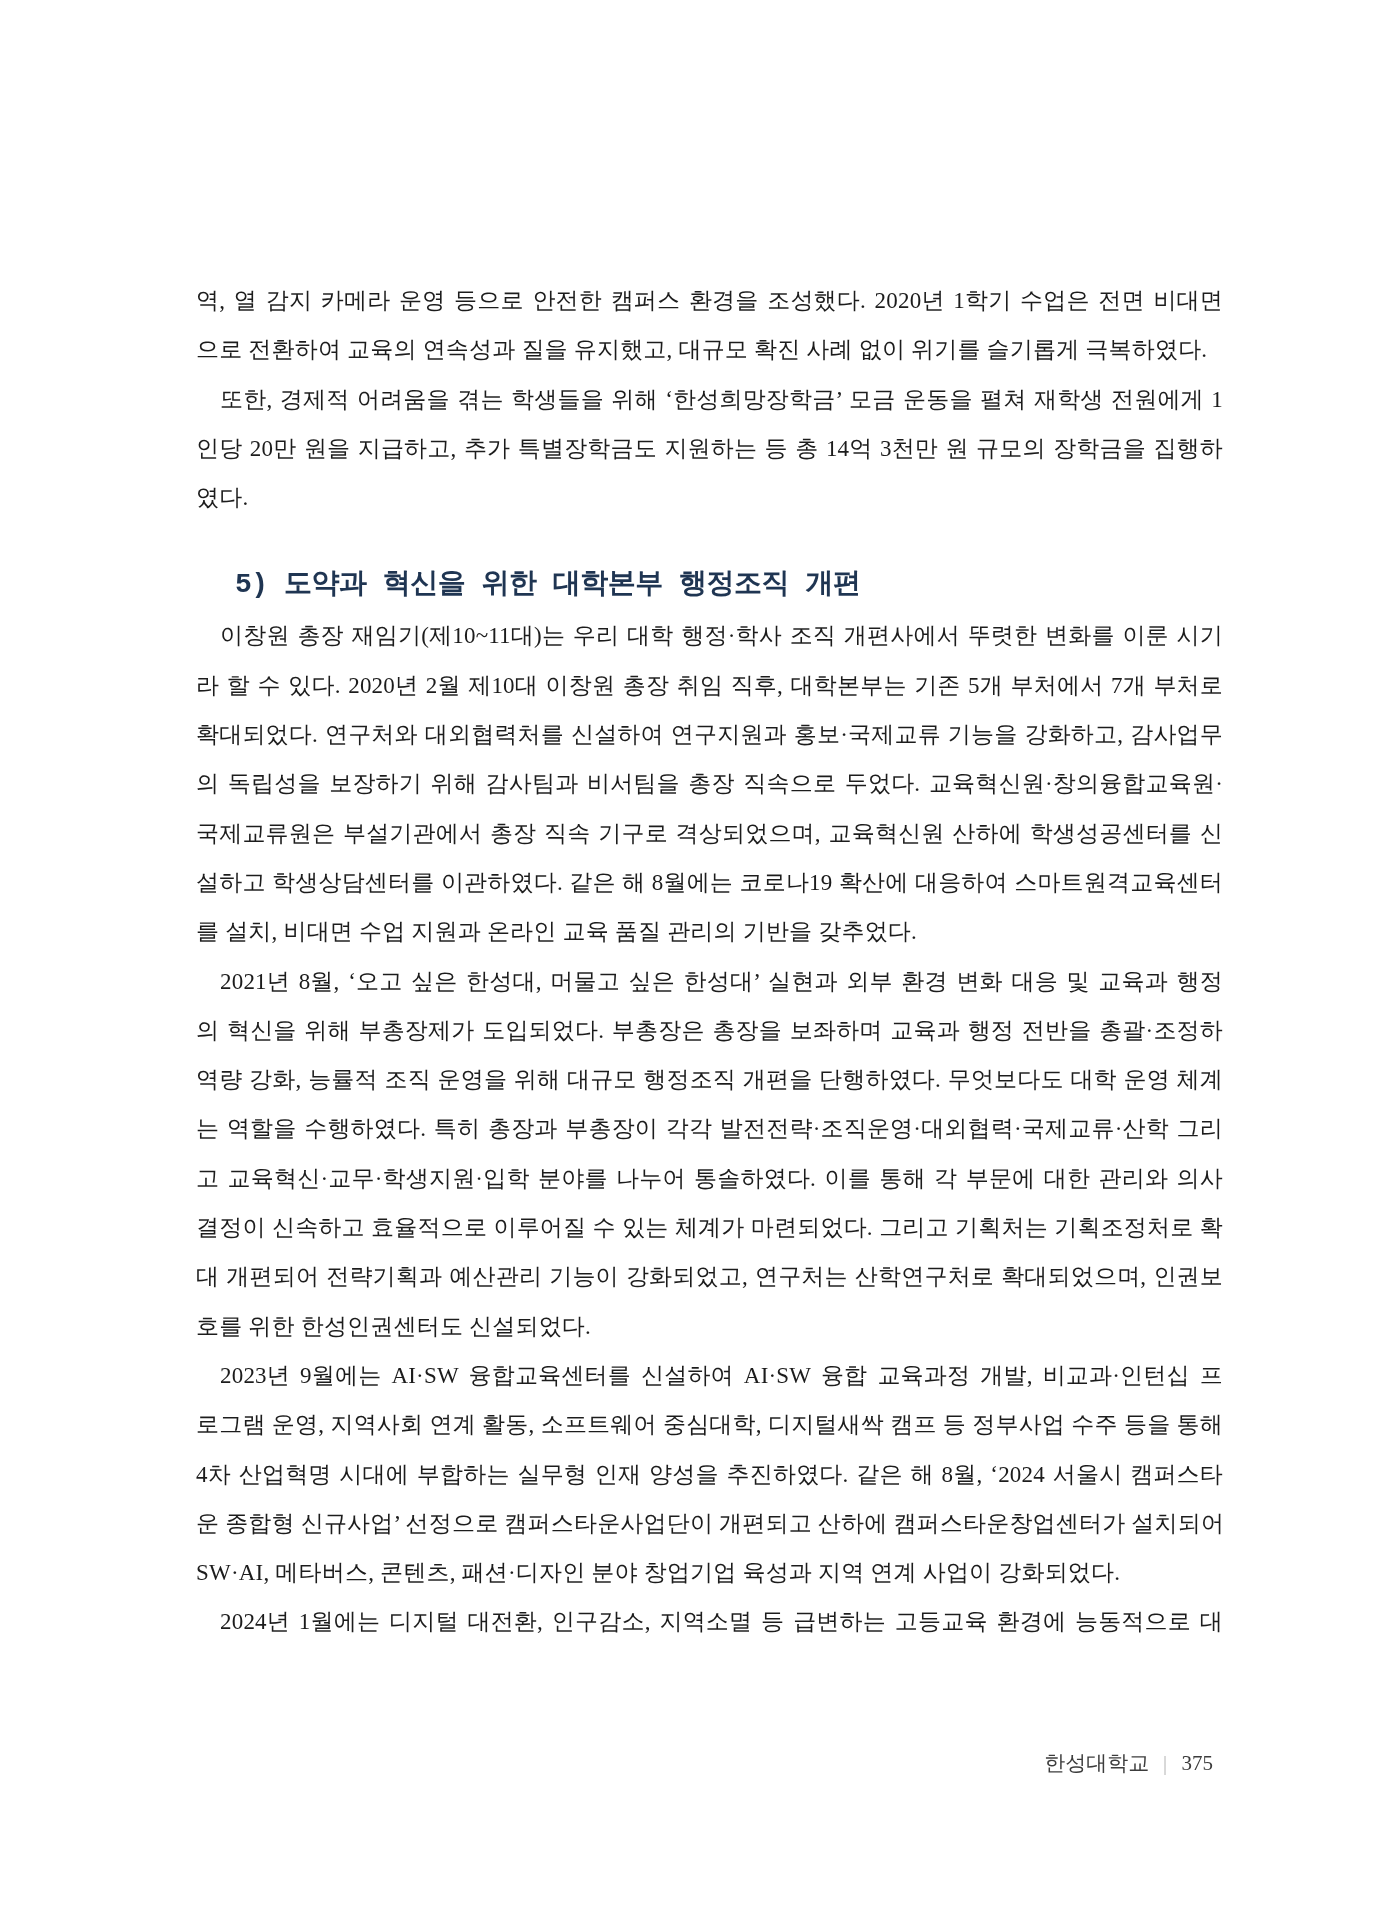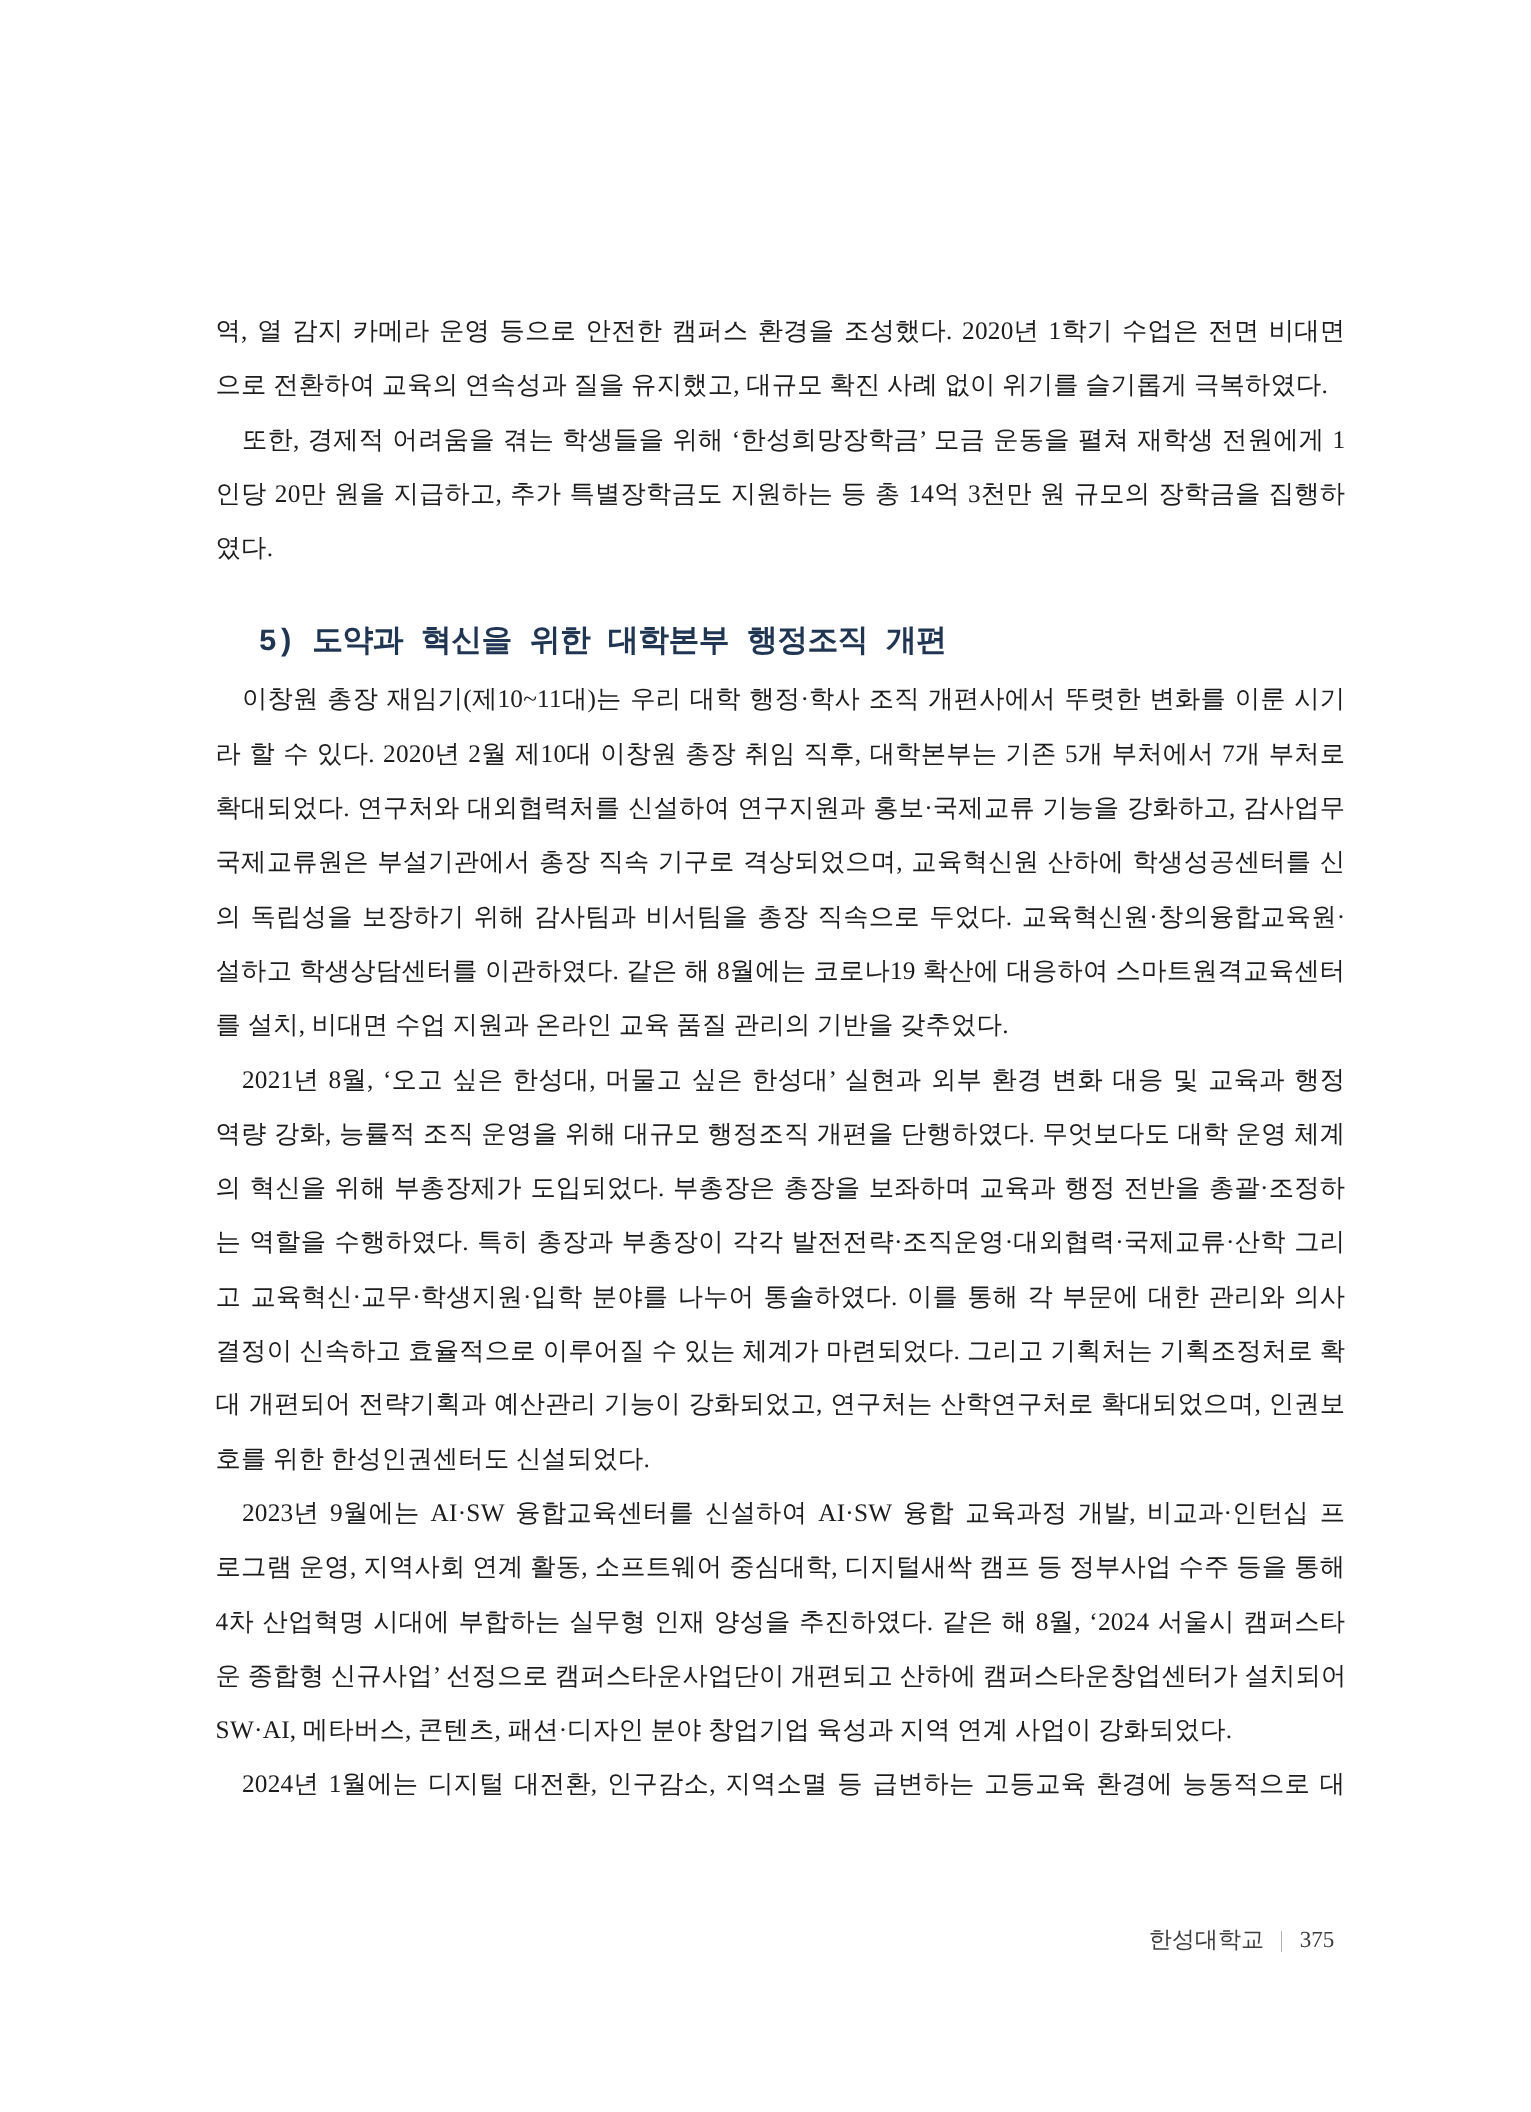--- a/index.html
+++ b/index.html
@@ -73,27 +73,27 @@
     <div class="line pend">으로 전환하여 교육의 연속성과 질을 유지했고, 대규모 확진 사례 없이 위기를 슬기롭게 극복하였다.</div>
     <div class="line ind">또한, 경제적 어려움을 겪는 학생들을 위해 ‘한성희망장학금’ 모금 운동을 펼쳐 재학생 전원에게 1</div>
     <div class="line">인당 20만 원을 지급하고, 추가 특별장학금도 지원하는 등 총 14억 3천만 원 규모의 장학금을 집행하</div>
     <div class="line pend">였다.</div>
 
     <div class="heading" style="color: rgb(31, 53, 82);">5) 도약과 혁신을 위한 대학본부 행정조직 개편</div>
 
     <div class="line ind">이창원 총장 재임기(제10~11대)는 우리 대학 행정·학사 조직 개편사에서 뚜렷한 변화를 이룬 시기</div>
     <div class="line">라 할 수 있다. 2020년 2월 제10대 이창원 총장 취임 직후, 대학본부는 기존 5개 부처에서 7개 부처로</div>
     <div class="line">확대되었다. 연구처와 대외협력처를 신설하여 연구지원과 홍보·국제교류 기능을 강화하고, 감사업무</div>
+    <div class="line">의 독립성을 보장하기 위해 감사팀과 비서팀을 총장 직속으로 두었다. 교육혁신원·창의융합교육원·</div>
     <div class="line">국제교류원은 부설기관에서 총장 직속 기구로 격상되었으며, 교육혁신원 산하에 학생성공센터를 신</div>
-    <div class="line">의 독립성을 보장하기 위해 감사팀과 비서팀을 총장 직속으로 두었다. 교육혁신원·창의융합교육원·</div>
     <div class="line">설하고 학생상담센터를 이관하였다. 같은 해 8월에는 코로나19 확산에 대응하여 스마트원격교육센터</div>
     <div class="line pend">를 설치, 비대면 수업 지원과 온라인 교육 품질 관리의 기반을 갖추었다.</div>
     <div class="line ind">2021년 8월, ‘오고 싶은 한성대, 머물고 싶은 한성대’ 실현과 외부 환경 변화 대응 및 교육과 행정</div>
+    <div class="line">의 혁신을 위해 부총장제가 도입되었다. 부총장은 총장을 보좌하며 교육과 행정 전반을 총괄·조정하</div>
     <div class="line">역량 강화, 능률적 조직 운영을 위해 대규모 행정조직 개편을 단행하였다. 무엇보다도 대학 운영 체계</div>
-    <div class="line">의 혁신을 위해 부총장제가 도입되었다. 부총장은 총장을 보좌하며 교육과 행정 전반을 총괄·조정하</div>
     <div class="line">는 역할을 수행하였다. 특히 총장과 부총장이 각각 발전전략·조직운영·대외협력·국제교류·산학 그리</div>
     <div class="line">고 교육혁신·교무·학생지원·입학 분야를 나누어 통솔하였다. 이를 통해 각 부문에 대한 관리와 의사</div>
     <div class="line">결정이 신속하고 효율적으로 이루어질 수 있는 체계가 마련되었다. 그리고 기획처는 기획조정처로 확</div>
     <div class="line">대 개편되어 전략기획과 예산관리 기능이 강화되었고, 연구처는 산학연구처로 확대되었으며, 인권보</div>
     <div class="line pend">호를 위한 한성인권센터도 신설되었다.</div>
     <div class="line ind">2023년 9월에는 AI·SW 융합교육센터를 신설하여 AI·SW 융합 교육과정 개발, 비교과·인턴십 프</div>
     <div class="line">로그램 운영, 지역사회 연계 활동, 소프트웨어 중심대학, 디지털새싹 캠프 등 정부사업 수주 등을 통해</div>
     <div class="line">4차 산업혁명 시대에 부합하는 실무형 인재 양성을 추진하였다. 같은 해 8월, ‘2024 서울시 캠퍼스타</div>
     <div class="line">운 종합형 신규사업’ 선정으로 캠퍼스타운사업단이 개편되고 산하에 캠퍼스타운창업센터가 설치되어</div>
     <div class="line pend">SW·AI, 메타버스, 콘텐츠, 패션·디자인 분야 창업기업 육성과 지역 연계 사업이 강화되었다.</div>

